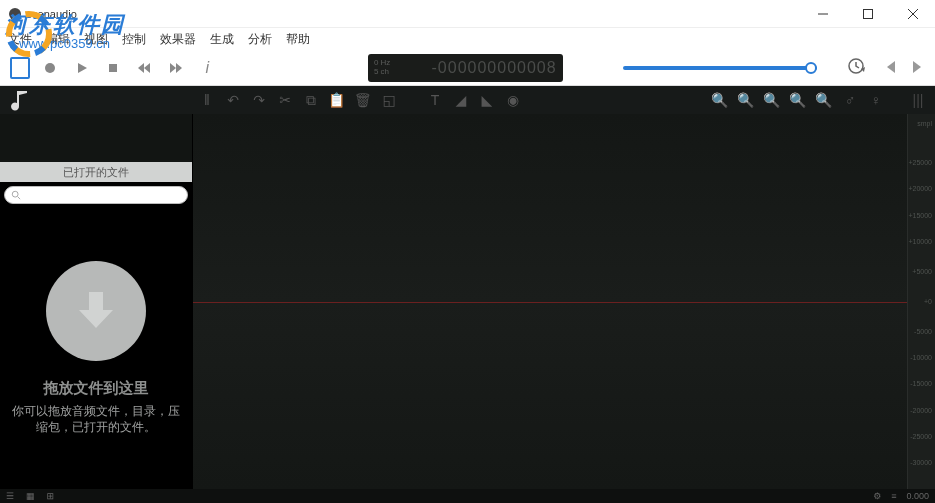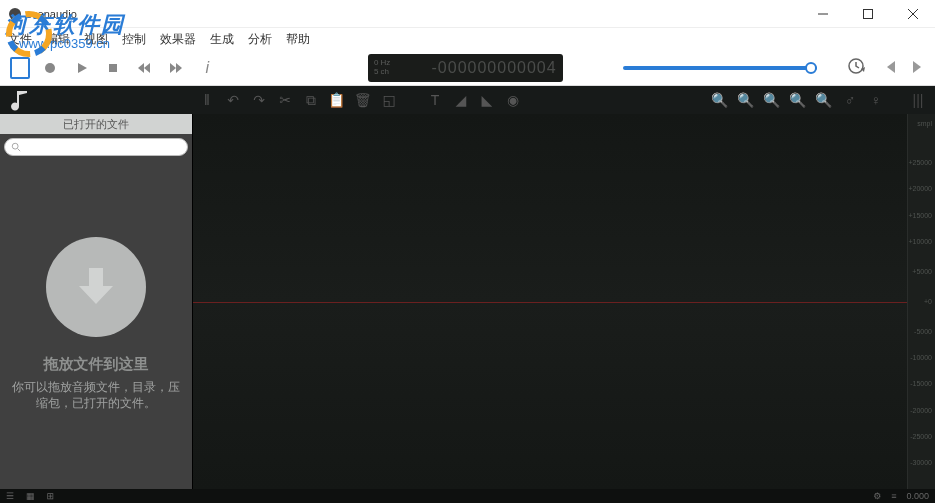--- a/index.html
+++ b/index.html
@@ -34,21 +34,21 @@
 .nav-arrows { display: flex; gap: 8px; margin-left: 10px; color: #888; }
 
 
 .dark-toolbar { height: 28px; background: #171a19; display: flex; align-items: center; padding: 0 8px; color: #555; gap: 8px; font-size: 14px; }
 .dark-toolbar .logo { width: 24px; height: 24px; color: #eee; }
 .dark-toolbar .spacer { flex: 1; }
 .dark-toolbar .tb-btn { cursor: pointer; width: 18px; text-align: center; }
 
 
 .main { display: flex; height: 375px; background: #121513; }
-.sidebar { width: 192px; background: #404040; display: flex; flex-direction: column; }
+.sidebar { width: 192px; background: #000000; display: flex; flex-direction: column; margin-top: 48px; }
 .sidebar-header { height: 20px; text-align: center; font-size: 11px; color: #555; padding-top: 3px; background: #d1d3d2; }
 .sidebar-search { margin: 4px; height: 18px; background: #fff; border: 1px solid #bbb; border-radius: 9px; display: flex; align-items: center; padding: 0 6px; }
 .sidebar-search svg { width: 10px; height: 10px; fill: #999; }
 .sidebar-drop { flex: 1; display: flex; flex-direction: column; align-items: center; justify-content: center; color: #a6a8a7; }
 .drop-circle { width: 100px; height: 100px; background: #b7b9b8; border-radius: 50%; display: flex; align-items: center; justify-content: center; margin-bottom: 18px; }
 .drop-title { font-size: 15px; font-weight: bold; color: #8e908f; margin-bottom: 6px; text-align: right; }
 .drop-sub { font-size: 12px; color: #a0a2a1; text-align: center; line-height: 1.3; }
 
 .waveform { flex: 1; background: linear-gradient(180deg, #141715 0%, #1a1d1b 50%, #141715 100%); position: relative; border-left: 1px solid #000; }
 .waveform .center-line { position: absolute; left: 0; right: 28px; top: 50%; height: 1px; background: #6b2020; }
@@ -137,21 +137,21 @@
         <polygon points="7,2 13,7 7,12" fill="#888"></polygon>
       </svg>
     </div>
   <div class="tctl" style="font-style:italic;font-size:16px;color:#888;">i</div>
 
   <div class="display-panel">
     <div class="display-left">
       <div>0 Hz</div>
       <div>5 ch</div>
     </div>
-    <div class="display-right">-000000000004</div>
+    <div class="display-right">-000000000008</div>
   </div>
 
   <div class="vol-slider">
     <div class="thumb"></div>
   </div>
 
   <div class="hist-btn">
     <svg width="18" height="18" viewBox="0 0 18 18">
         <circle cx="9" cy="9" r="7" fill="none" stroke="#666" stroke-width="1.5"></circle>
         <path d="M9 5v4l3 2" stroke="#666" fill="none" stroke-width="1.5"></path>

